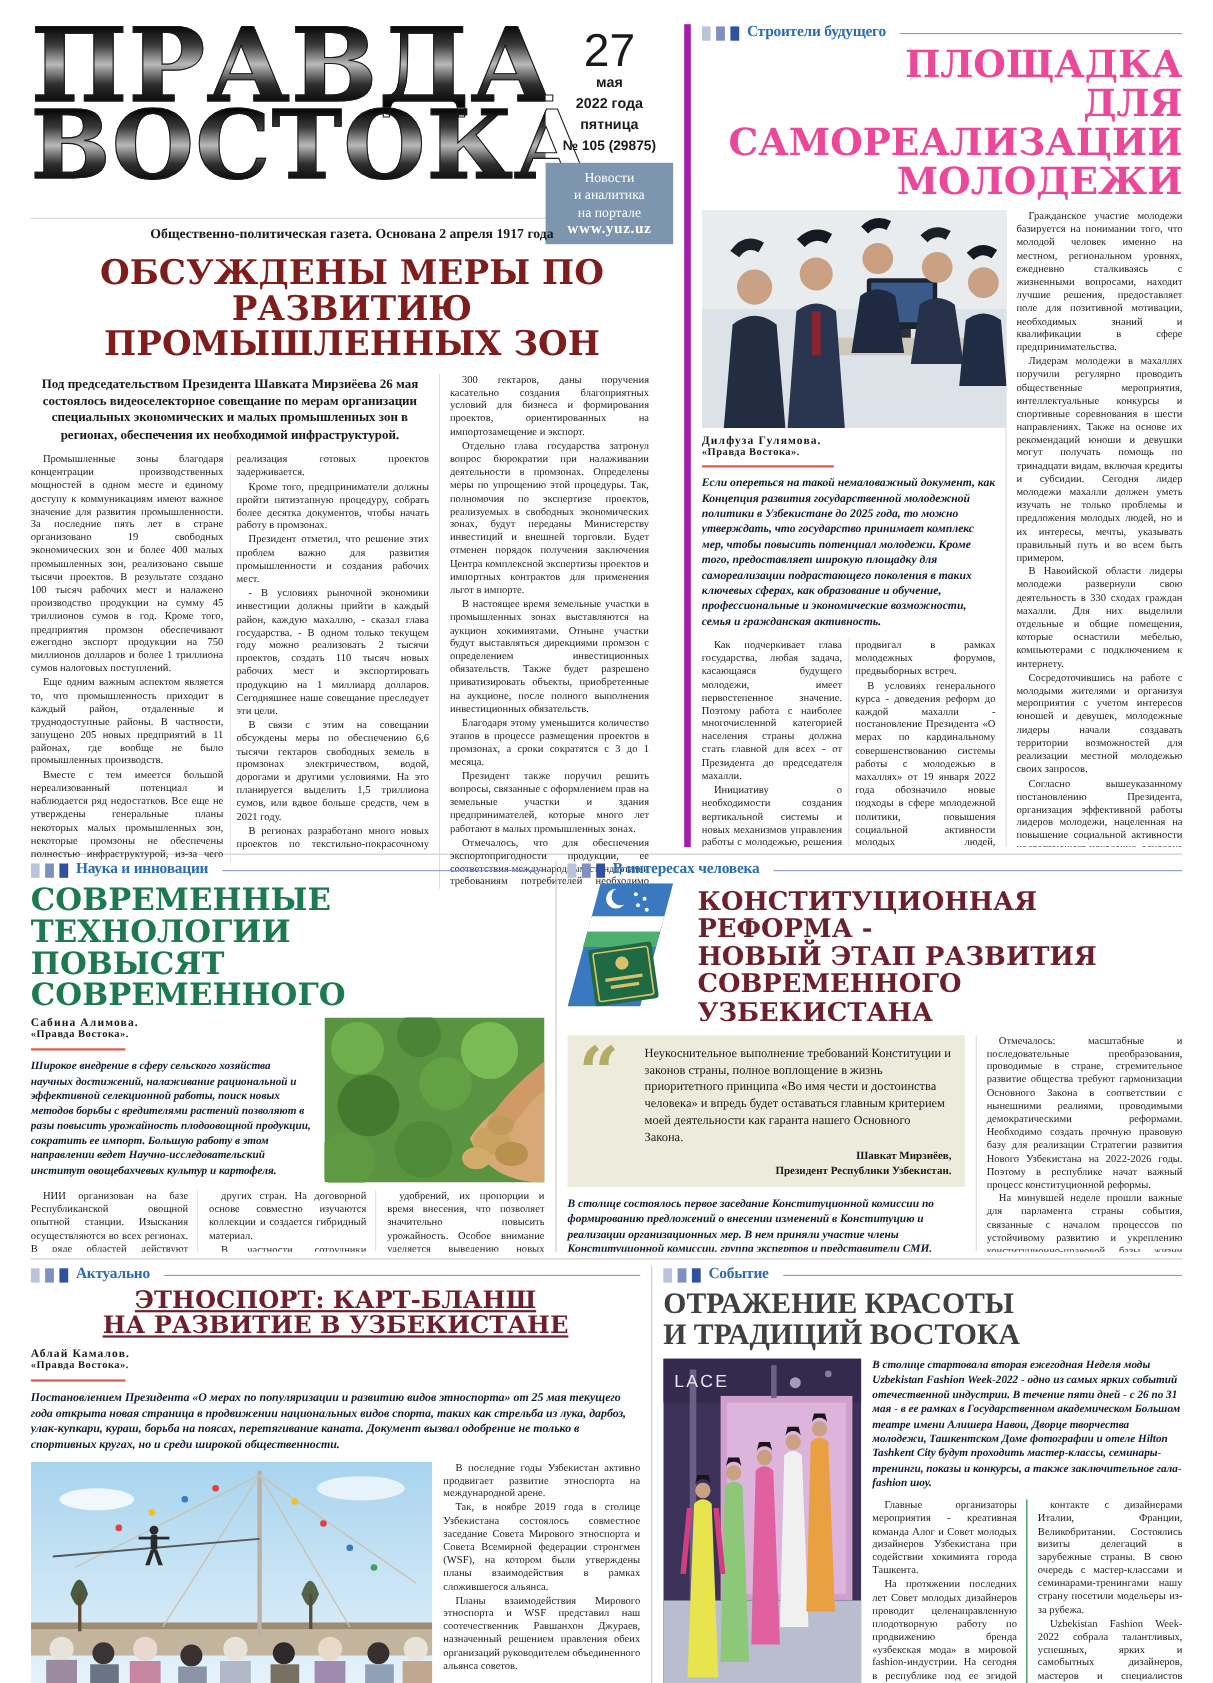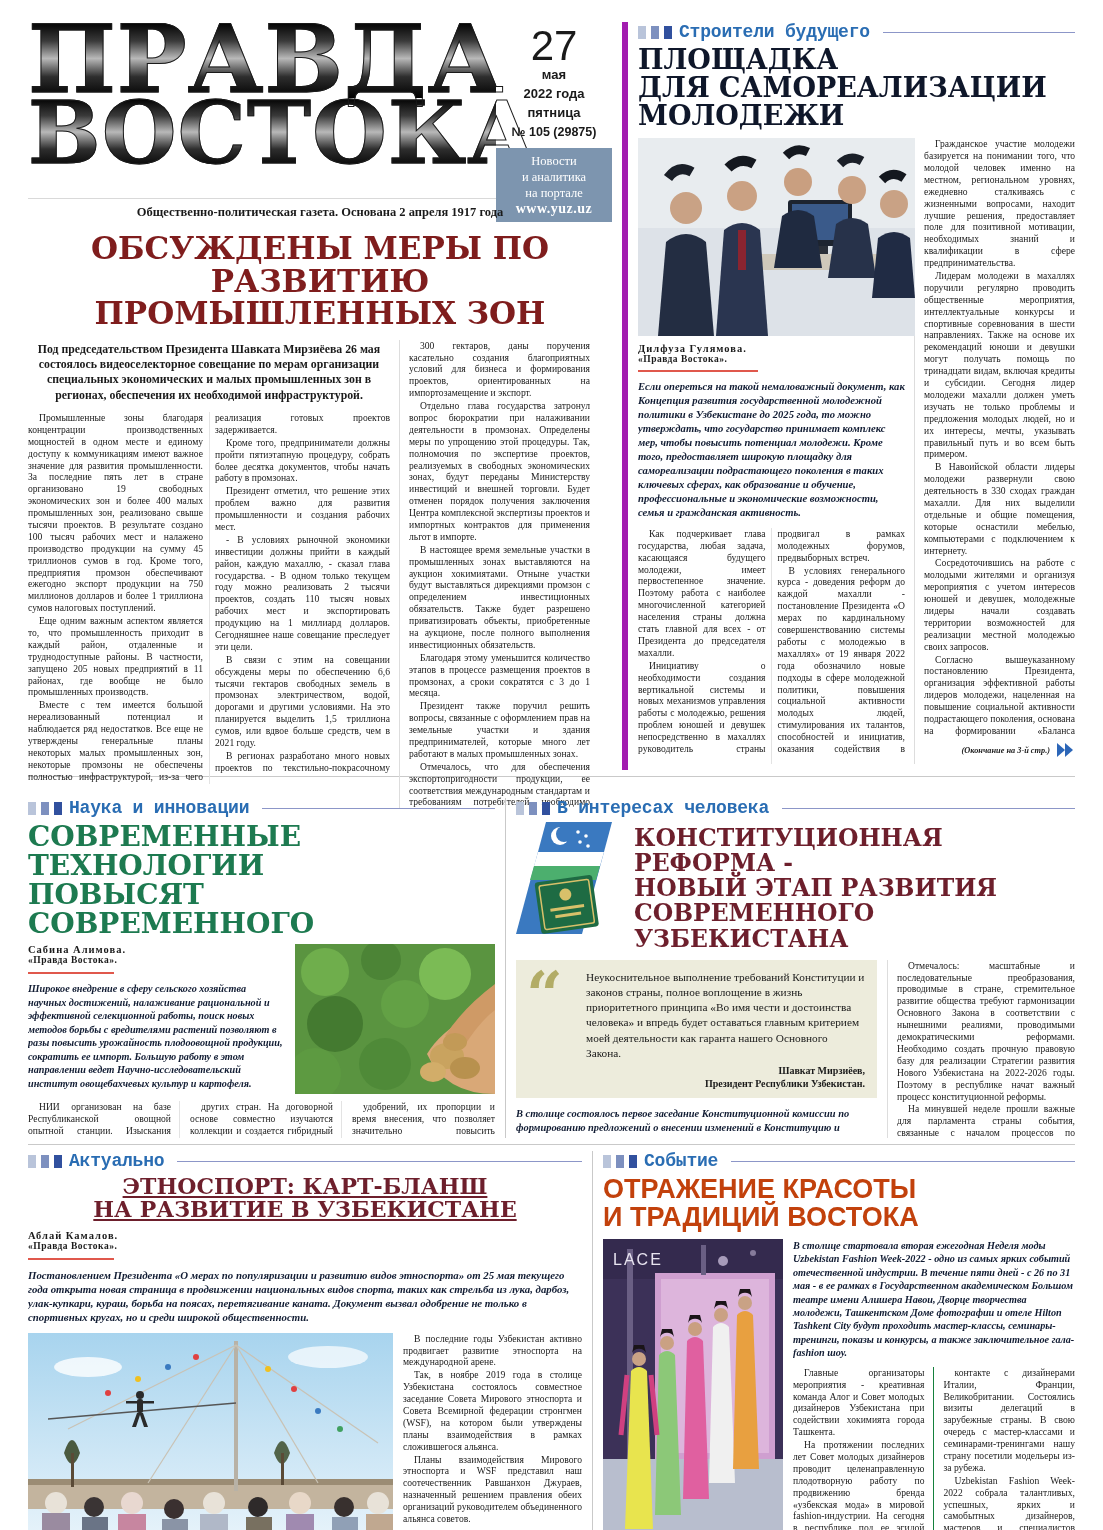--- a/index.html
+++ b/index.html
@@ -4,21 +4,21 @@
 <style>
   * { margin:0; padding:0; box-sizing:border-box; }
   html,body { width:1103px; height:1530px; background:#fff; }
   body { font-family:"Liberation Serif", serif; color:#1a1a1a; overflow:hidden; }
   .page { width:1103px; height:1530px; padding:22px 28px 10px 28px; overflow:hidden; background:#fff; }
 
   
   .kicker { display:flex; align-items:center; gap:5px; margin-bottom:4px; }
   .sq { display:inline-block; width:8px; height:13px; }
   .sq1 { background:#b9c4da; } .sq2 { background:#7d90bf; } .sq3 { background:#31509e; }
-  .kicker-label { font-family:Liberation Mono, monospace; font-weight:bold; font-size:18px; color:#2a6db3; letter-spacing:-0.2px; white-space:nowrap; padding-left:2px; }
+  .kicker-label { font-family:Liberation Serif, serif; font-weight:bold; font-size:14px; color:#2a6db3; letter-spacing:-0.2px; white-space:nowrap; padding-left:2px; }
   .kicker-line { flex:1; border-top:1.5px solid #8c96c8; margin-left:8px; }
   .p { text-align:justify; text-indent:11px; font-size:9.6px; line-height:1.24; margin:0 0 1px 0; }
   .cols2 { column-count:2; column-gap:12px; column-rule:1px solid #e3e3e3; }
   .cont { display:flex; justify-content:flex-end; align-items:center; gap:5px; margin-top:4px; }
   .cont-text { font-style:italic; font-weight:bold; font-size:8.3px; line-height:1.1; text-align:right; color:#222; }
   .chev { flex:0 0 auto; }
   .byline { font-weight:bold; font-size:10.5px; letter-spacing:1px; }
   .byline-paper { font-weight:bold; font-size:9.5px; letter-spacing:0.5px; }
   .byline-rule { width:86px; border-top:2.5px solid #e0584c; margin:7px 0 8px 0; }
   .lead-italic { font-weight:bold; font-style:italic; font-size:11px; line-height:1.32; color:#111c33; }
@@ -47,32 +47,32 @@
 
   .main-headline { font-family:"DejaVu Serif", serif; font-weight:bold; font-size:31px; line-height:1.05; text-align:center; margin:8px 0 10px 0; color:#7f1d1d; }
   .ind-body { display:flex; height:468px; overflow:hidden; }
   .ind-left { width:372px; padding-right:9px; border-right:1px solid #ddd; }
   .ind-lead { text-align:center; font-weight:bold; font-size:11.8px; line-height:1.3; margin:2px 6px 9px 6px; }
   .ind-cols { height:372px; overflow:hidden; }
   .ind-right { width:190px; padding-left:9px; }
 
   
   .youth { height:748px; overflow:hidden; }
-  .youth-headline { font-family:"DejaVu Serif", serif; font-weight:bold; font-size:27px; line-height:1.04; color:#0f172a; margin:2px 0 8px 0; }
+  .youth-headline { font-family:"DejaVu Serif", serif; font-weight:bold; font-size:34px; line-height:1.04; color:#ec4899; margin:2px 0 8px 0;text-align:right; }
   .youth-body { display:flex; }
   .youth-left { width:277px; padding-right:9px; border-right:1px solid #ddd; }
   .youth-right { width:170px; padding-left:9px; }
   .youth-photo { width:277px; height:198px; display:block; margin-bottom:7px; }
   .youth-rule { width:120px; border-top:2px solid #e0584c; margin:6px 0 8px 0; }
   .youth-lead { font-size:10.6px; }
   .youth-cols { margin-top:8px; height:236px; overflow:hidden; }
   .youth-right-list { height:600px; overflow:hidden; }
 
   
-  .mid-row { display:flex; height:362px; border-top:1px solid #c9c9c9; padding-top:21px; margin-top:6px; }
+  .mid-row { display:flex; height:362px; border-top:1px solid #c9c9c9; padding-top:6px; margin-top:6px; }
   .science { width:478px; padding-right:10px; border-right:1px solid #c9c9c9; overflow:hidden; }
   .constitution { width:569px; padding-left:10px; overflow:hidden; }
   .science-headline { font-family:"DejaVu Serif", serif; font-weight:bold; font-size:28px; line-height:1.04; color:#1d7a50; margin:1px 0 6px 0; }
   .sci-top { display:flex; gap:10px; }
   .sci-top-left { width:258px; }
   .sci-photo { width:200px; height:150px; flex:0 0 auto; }
   .sci-lead { font-size:10.2px; margin-top:6px; }
   .sci-cols { display:flex; gap:10px; margin-top:7px; height:118px; overflow:hidden; }
   .sci-c { flex:1; border-right:1px solid #e3e3e3; padding-right:8px; }
   .sci-c:last-child { border-right:none; padding-right:0; }
@@ -91,21 +91,21 @@
 
   
   .bottom-row { display:flex; height:398px; border-top:1px solid #c9c9c9; padding-top:6px; margin-top:6px; border-bottom:3px solid #7e9cc8; }
   .ethno { width:565px; padding-right:10px; border-right:1px solid #c9c9c9; overflow:hidden; }
   .fashion { width:482px; padding-left:10px; overflow:hidden; }
   .ethno-headline { font-family:"DejaVu Serif", serif; font-weight:bold; font-size:22px; line-height:1.06; color:#6d1f2c; text-align:center; margin:2px 0 8px 0;text-decoration:underline; }
   .ethno-lead { font-size:10.8px; margin-top:2px; }
   .ethno-body { display:flex; gap:10px; margin-top:8px; }
   .ethno-photo { width:365px; height:212px; flex:0 0 auto; }
   .ethno-text { flex:1; }
-  .fashion-headline { font-family:Liberation Sans, sans-serif; font-weight:bold; font-size:27px; line-height:1.05; color:#c2410c; margin:0 0 7px 0; }
+  .fashion-headline { font-family:Liberation Serif, serif; font-weight:bold; font-size:27px; line-height:1.05; color:#404040; margin:0 0 7px 0; }
   .fashion-body { display:flex; gap:10px; }
   .fashion-photo { width:180px; height:312px; flex:0 0 auto; }
   .fashion-right { flex:1; }
   .fashion-lead { font-size:10.2px; }
   .fashion-cols { display:flex; gap:10px; margin-top:7px; height:168px; overflow:hidden; }
   .fashion-c { flex:1; }
   .fashion-c1 { border-right:1px solid #15803d; padding-right:8px; }
 </style>
 </head>
 <body>

